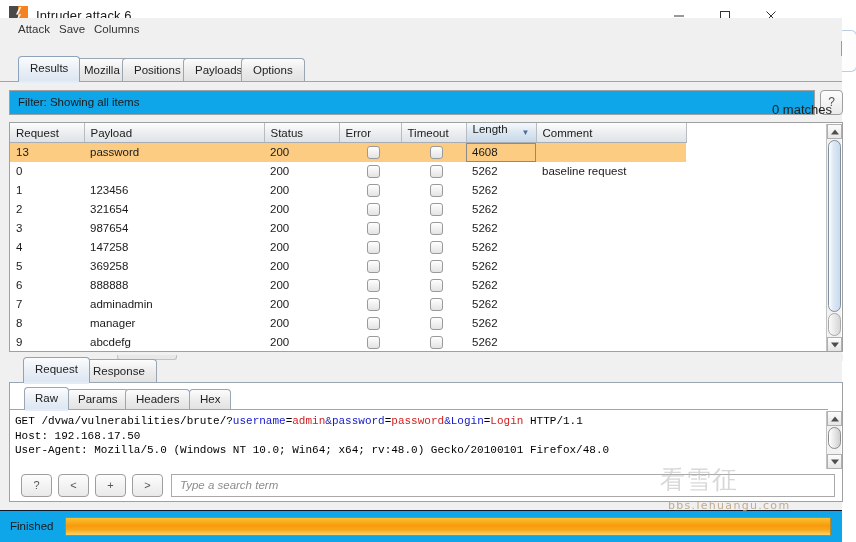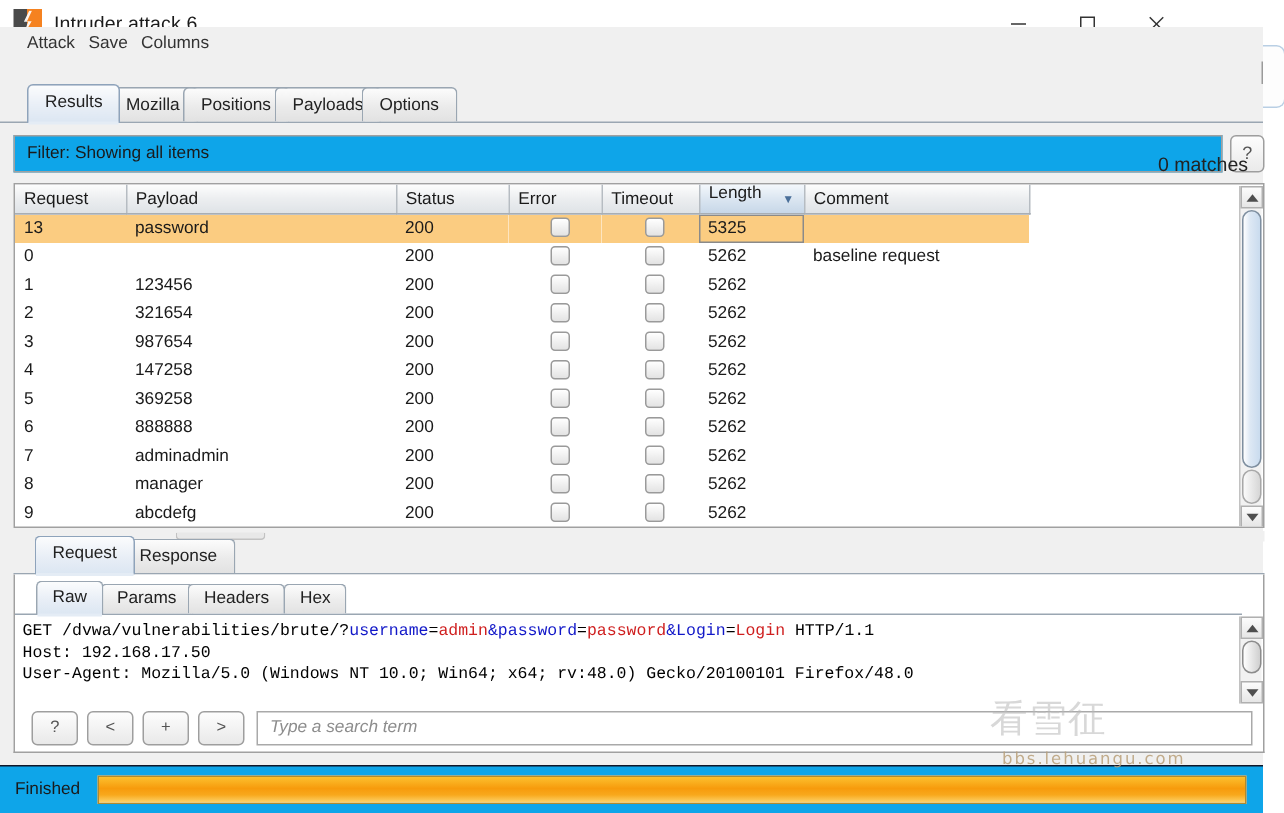--- a/index.html
+++ b/index.html
@@ -233,21 +233,21 @@
             <th class="col-com">Comment</th>
           </tr>
         </thead>
         <tbody id="tbody">
             <tr class="row-hl">
               <td class="col-req">13</td>
               <td class="col-pay">password</td>
               <td class="col-sta">200</td>
               <td class="col-err center"><span class="cbx"></span></td>
               <td class="col-tmo center"><span class="cbx"></span></td>
-              <td class="col-len lencell">5325</td>
+              <td class="col-len lencell">4608</td>
               <td class="col-com"></td>
             </tr>
             <tr>
               <td class="col-req">0</td>
               <td class="col-pay"></td>
               <td class="col-sta">200</td>
               <td class="col-err center"><span class="cbx"></span></td>
               <td class="col-tmo center"><span class="cbx"></span></td>
               <td class="col-len">5262</td>
               <td class="col-com">baseline request</td>

